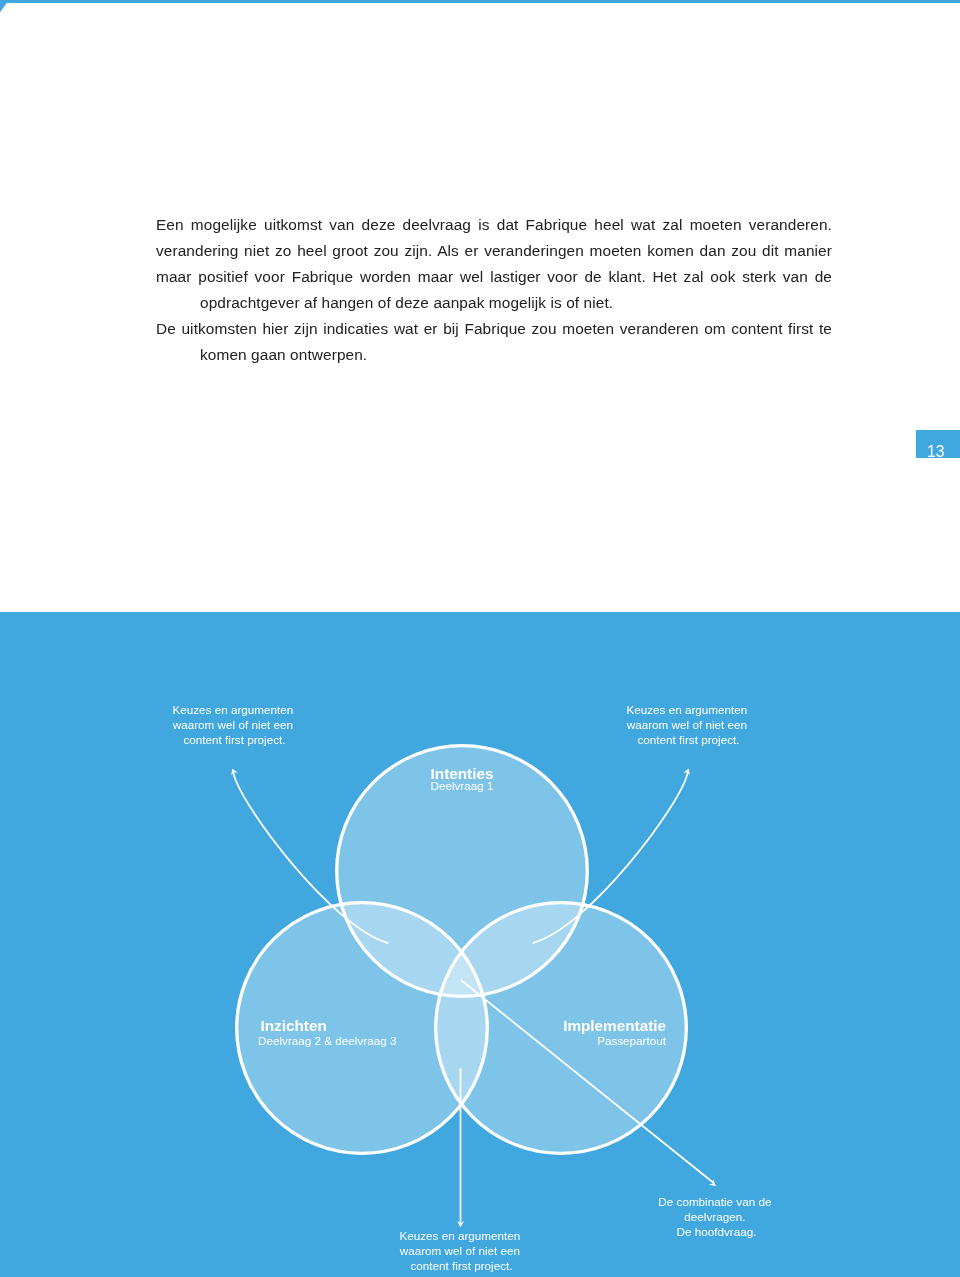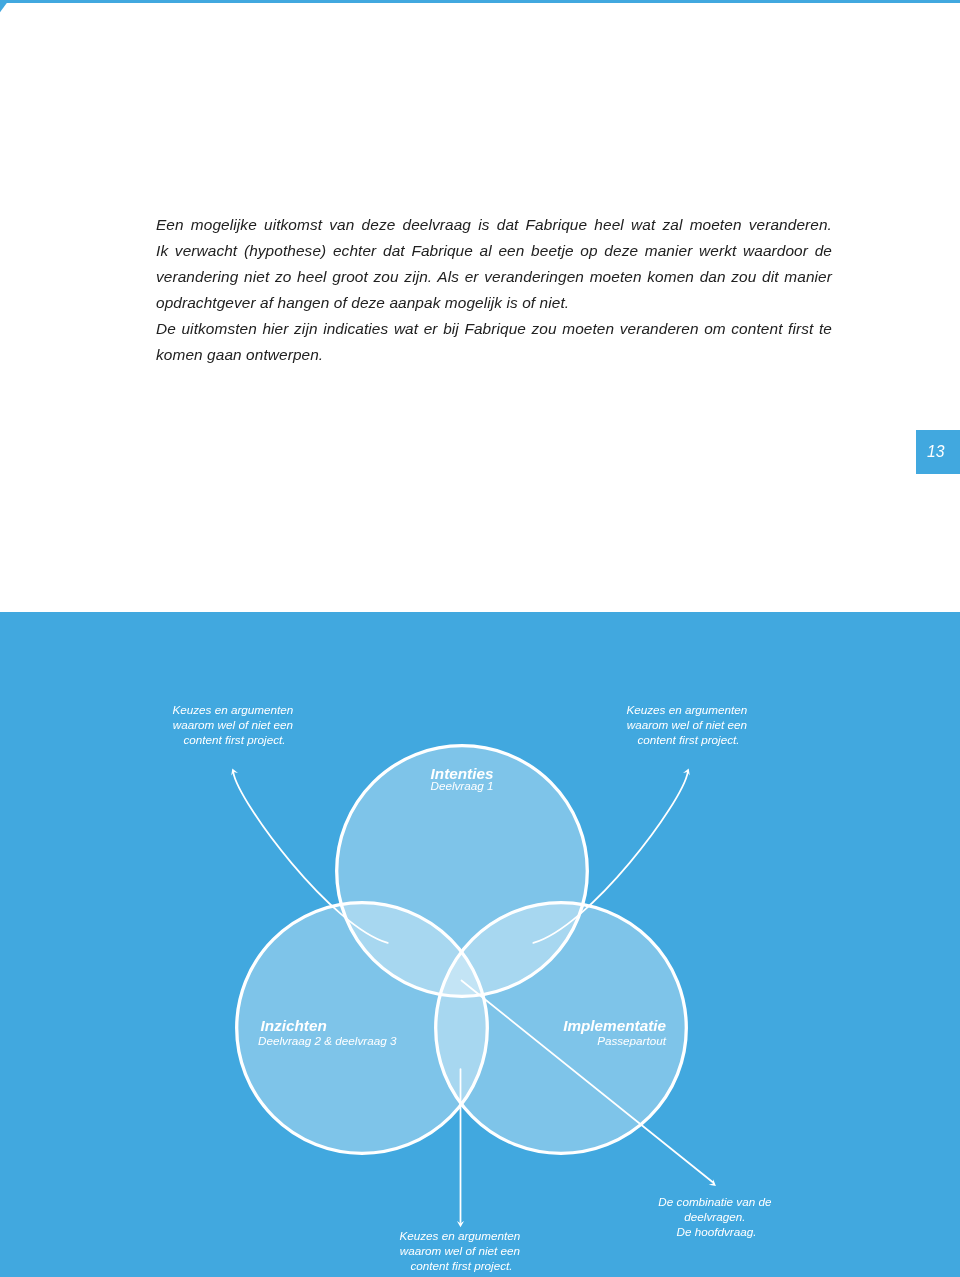--- a/index.html
+++ b/index.html
@@ -1,44 +1,44 @@
 <!DOCTYPE html>
 <html><head>
 <meta charset="utf-8">
 <title>Page 13</title>
 <style>
   html,body{margin:0;padding:0;}
   body{width:960px;height:1277px;background:#ffffff;overflow:hidden;
        font-family:"Liberation Sans",sans-serif;-webkit-font-smoothing:antialiased;}
-  .page{position:relative;width:960px;height:1277px;overflow:hidden;font-style:italic;}
+  .page{position:relative;width:960px;height:1277px;overflow:hidden;}
   .topbar{position:absolute;left:0;top:0;width:960px;height:3px;background:#41A8DF;}
   .corner{position:absolute;left:0;top:0;width:10px;height:13px;overflow:visible;}
   .body-copy{position:absolute;left:156px;top:212px;width:676px;
              font-size:15.4px;line-height:26px;color:#212121;letter-spacing:0.1px;}
   .body-copy .ln{display:block;width:676px;text-align:justify;text-align-last:justify;
                  white-space:pre-wrap;}
-  .body-copy .ln.last{text-align-last:left;}
-  .pagenum{position:absolute;right:0;top:430px;width:44px;height:44px;background:#41A8DF;}
+  .body-copy .ln.last{text-align-last:left;margin-left:44px;}
+  .pagenum{position:absolute;right:0;top:430px;width:44px;height:28px;background:#41A8DF;}
   .pagenum span{position:absolute;left:11px;top:12.5px;font-size:15.7px;color:#ffffff;}
   .bluearea{position:absolute;left:0;top:612px;width:960px;height:665px;background:#41A8DF;}
   svg.diagram{position:absolute;left:0;top:0;width:960px;height:1277px;}
   svg.diagram text{font-family:"Liberation Sans",sans-serif;}
 </style>
 </head>
 <body>
 
 <div class="page">
   <div class="topbar"></div>
   <svg class="corner" viewBox="0 0 10 13">
     <path d="M 0 0 L 9 0 L 0 12.2 Z" fill="#41A8DF"></path>
   </svg>
   <div class="body-copy">
     <span class="ln">Een mogelijke uitkomst van deze deelvraag is dat Fabrique heel wat zal moeten veranderen.</span>
-    <span class="ln">Ik verwacht (hypothese) echter dat Fabrique al een beetje op deze manier werkt waardoor de</span>
     <span class="ln">verandering niet zo heel groot zou zijn. Als er veranderingen moeten komen dan zou dit manier</span>
+    <span class="ln">maar positief voor Fabrique worden maar wel lastiger voor de klant. Het zal ook sterk van de</span>
     <span class="ln last">opdrachtgever af hangen of deze aanpak mogelijk is of niet.</span>
     <span class="ln">De uitkomsten hier zijn indicaties wat er bij Fabrique zou moeten veranderen om content first te</span>
     <span class="ln last">komen gaan ontwerpen.</span>
   </div>
   <div class="pagenum">
     <span>13</span>
   </div>
   <div class="bluearea"></div>
 
   <svg class="diagram" viewBox="0 0 960 1277">

